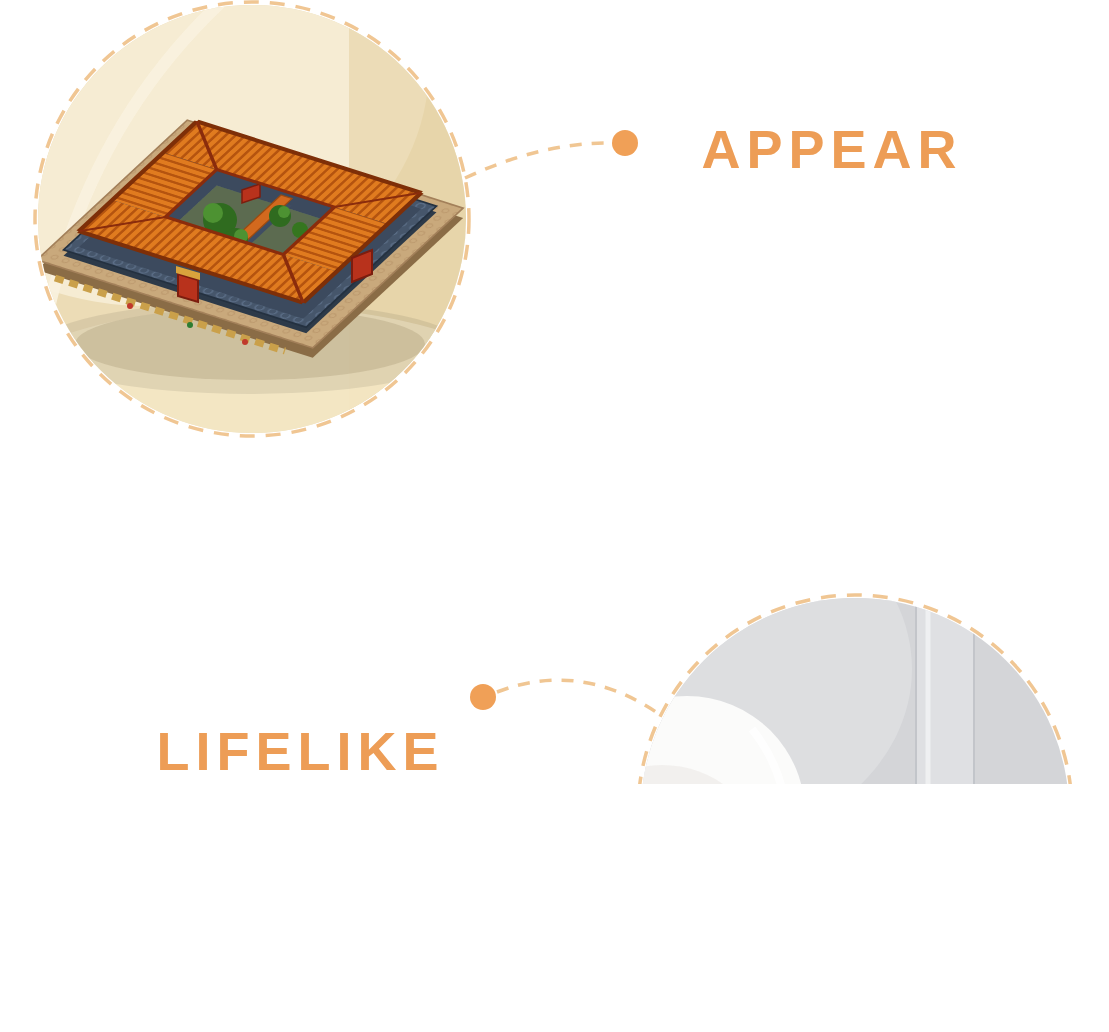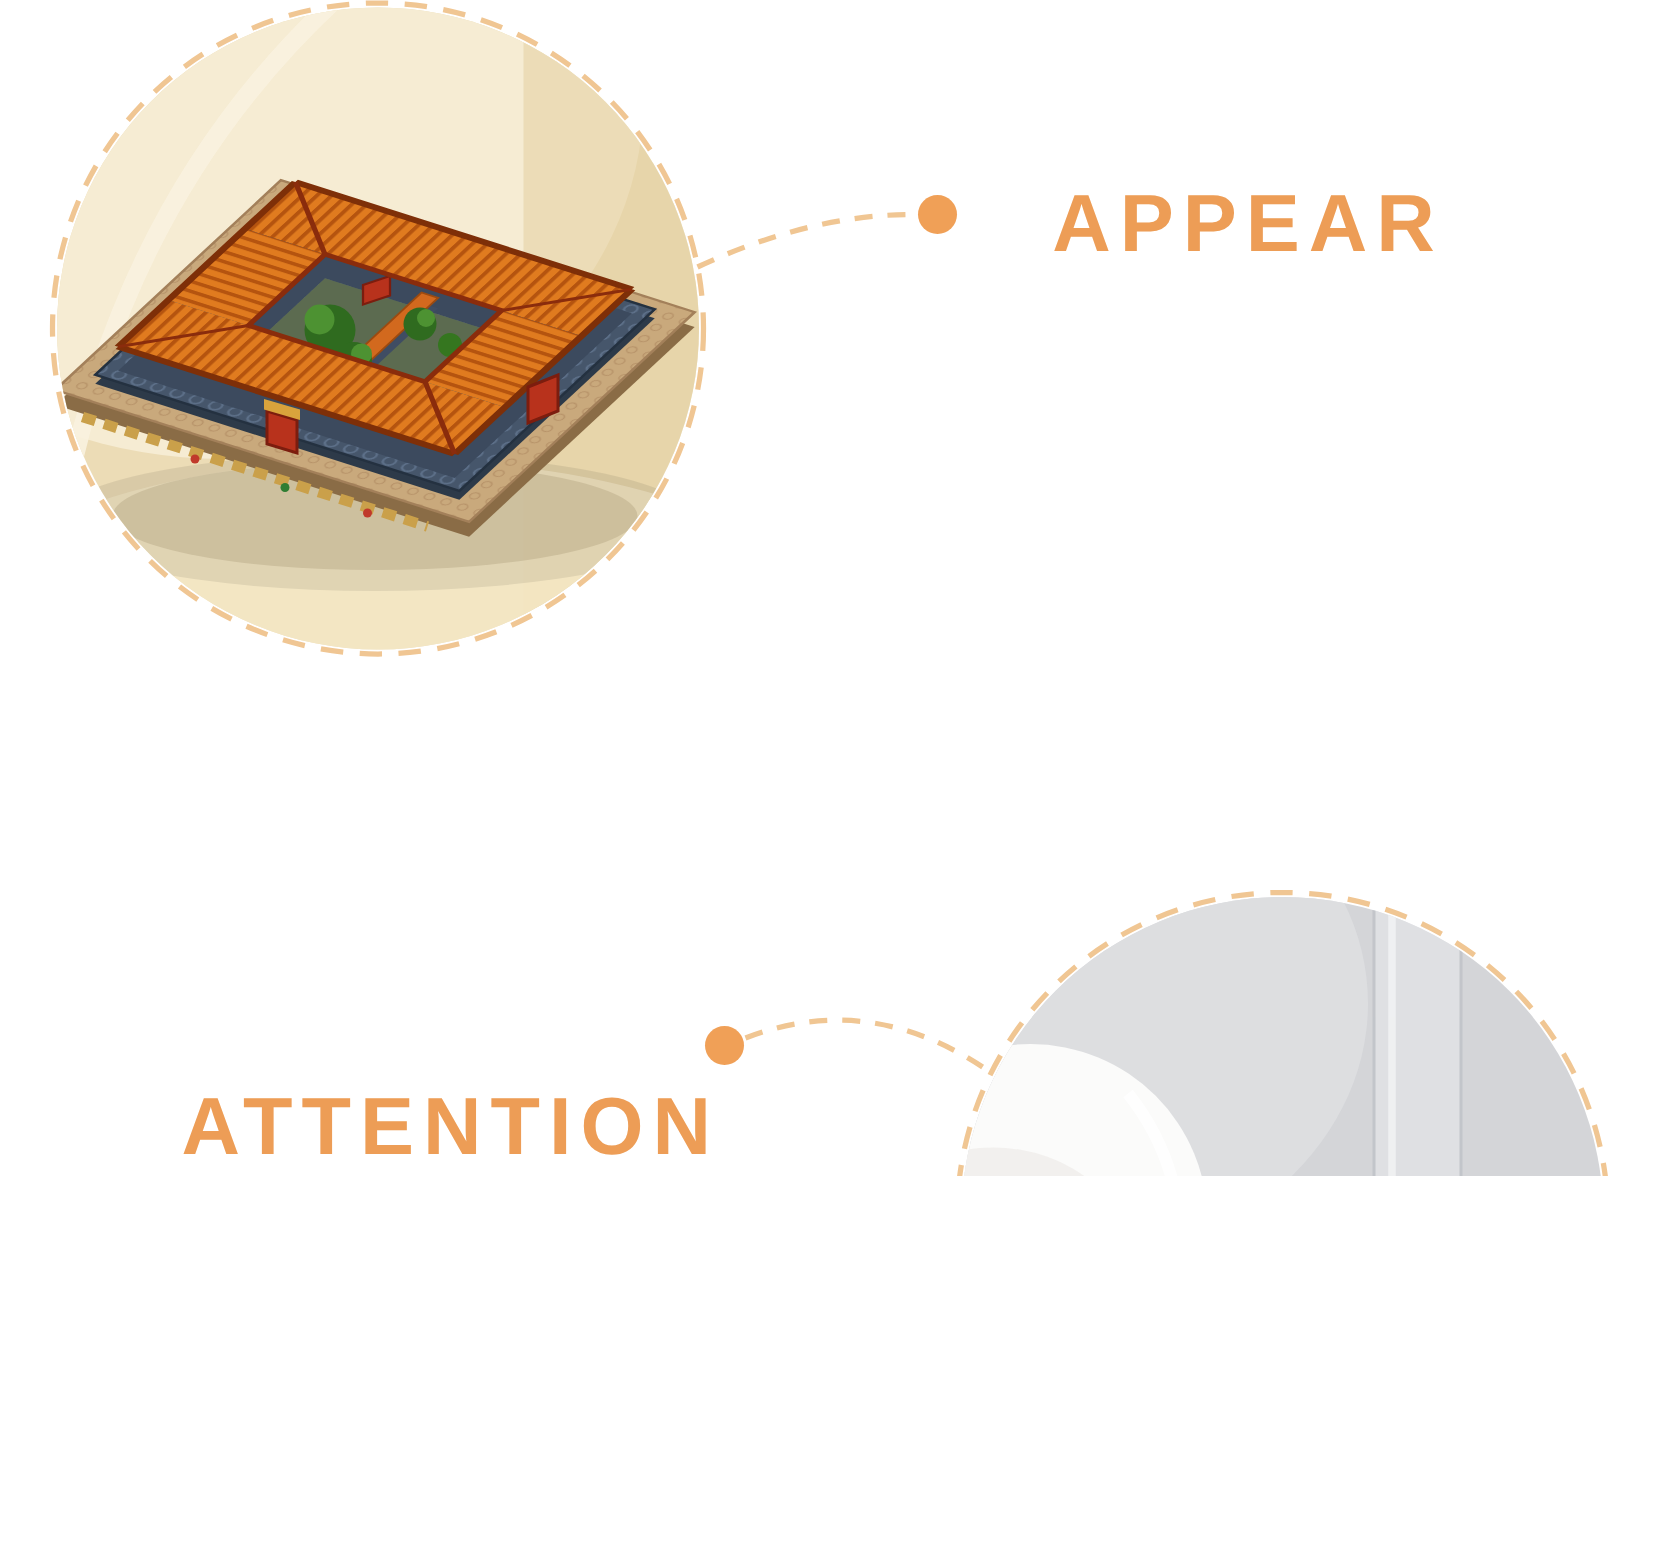--- a/index.html
+++ b/index.html
@@ -180,16 +180,16 @@
     <circle cx="625" cy="143" r="13" style="fill:var(--connector-dot)"></circle>
     <path d="M497,692 Q580,660 659,714" fill="none" style="stroke:var(--dashed-line)" stroke-width="3.5" stroke-dasharray="12 10"></path>
     <circle cx="483" cy="697" r="13" style="fill:var(--connector-dot)"></circle>
   </svg>
 
   <div class="callout" style="left:612px;top:110px;width:440px">
     <span class="line1">APPEAR</span>
   </div>
 
   <div class="callout" style="left:58px;top:712px;width:485px">
-    <span class="line1">ATTENTION</span>
+    <span class="line1">LIFELIKE</span>
   </div>
 
 </div>
 
 </body></html>

